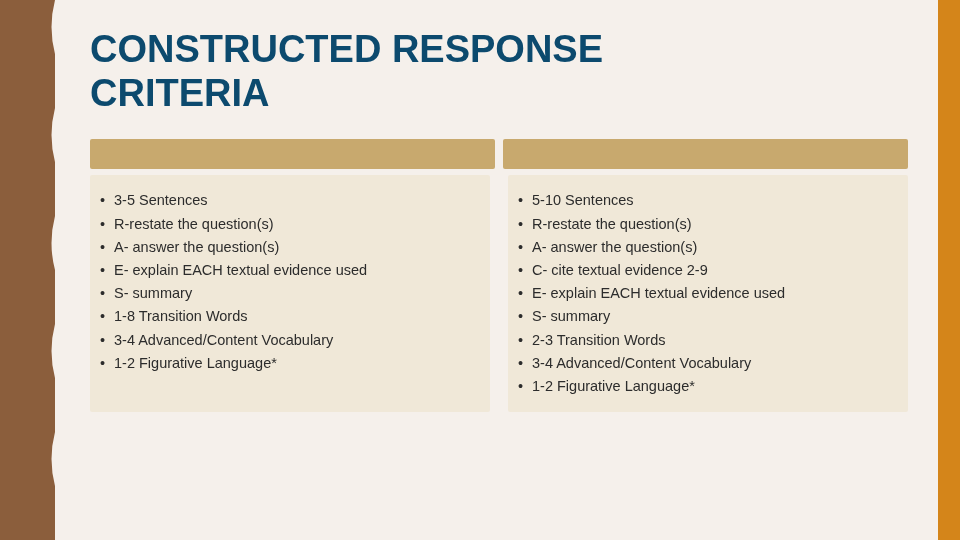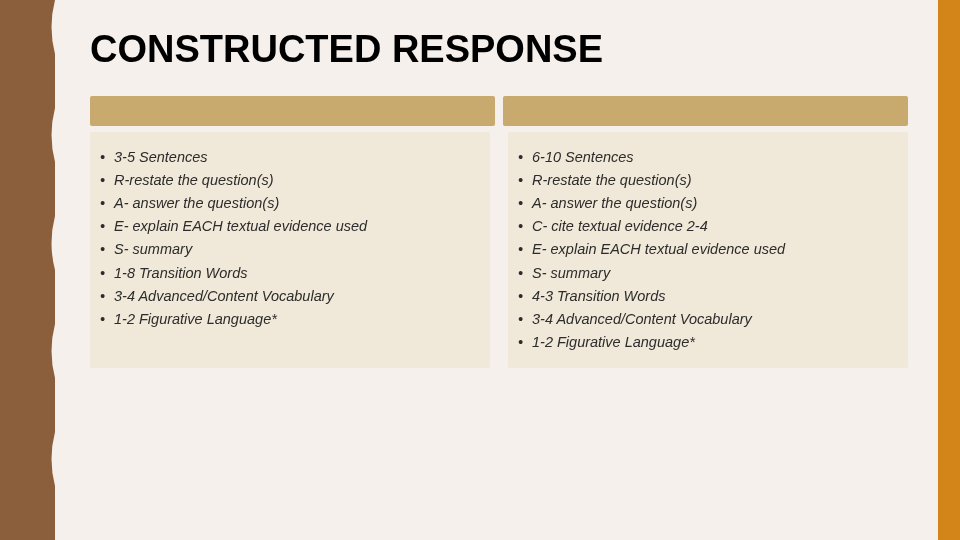--- a/index.html
+++ b/index.html
@@ -28,21 +28,21 @@
       left: 70px;
       right: 32px;
       top: 0;
       bottom: 0;
       padding: 28px 20px 20px 20px;
     }
 
     .page-title {
       font-size: 38px;
       font-weight: bold;
-      color: #000000;
+      color: #0c4a6e;
       line-height: 1.15;
       margin-bottom: 24px;
       text-transform: uppercase;
     }
 
     
     .table-header {
       display: grid;
       grid-template-columns: 1fr 1fr;
       gap: 8px;
@@ -53,21 +53,20 @@
       background: #C8A96E;
       height: 30px;
       border-radius: 2px;
     }
 
     
     .table-body {
       display: grid;
       grid-template-columns: 1fr 1fr;
       gap: 18px;
-      font-style: italic;
     }
 
     .content-cell {
       background: #f0e8d8;
       padding: 14px 16px 14px 10px;
       border-radius: 2px;
     }
 
     .content-cell ul {
       list-style: none;
@@ -108,20 +107,21 @@
 
     <path d="M55,0 Q48,27 55,54 Q62,81 55,108 Q48,135 55,162 Q62,189 55,216 Q48,243 55,270 Q62,297 55,324 Q48,351 55,378 Q62,405 55,432 Q48,459 55,486 Q62,513 55,540 L65,540 L65,0 Z" fill="#f5f0eb"></path>
   </svg>
 </div>
 
 <div class="right-border"></div>
 
 <div class="main-content">
   <div class="page-title">
     <span>CONSTRUCTED RESPONSE</span><br>
+    <span>CRITERIA</span>
   </div>
 
   <div class="table-header">
     <div class="header-cell"></div>
     <div class="header-cell"></div>
   </div>
 
   <div class="table-body">
     <div class="content-cell">
       <ul>
@@ -132,25 +132,25 @@
           <li>E- explain EACH textual evidence used</li>
           <li>S- summary</li>
           <li>1-8 Transition Words</li>
           <li>3-4 Advanced/Content Vocabulary</li>
           <li>1-2 Figurative Language*</li>
         </ul>
     </div>
     <div class="content-cell">
       <ul>
 
-      <li>6-10 Sentences</li>
+      <li>5-10 Sentences</li>
           <li>R-restate the question(s)</li>
           <li>A- answer the question(s)</li>
-          <li>C- cite textual evidence 2-4</li>
+          <li>C- cite textual evidence 2-9</li>
           <li>E- explain EACH textual evidence used</li>
           <li>S- summary</li>
-          <li>4-3 Transition Words</li>
+          <li>2-3 Transition Words</li>
           <li>3-4 Advanced/Content Vocabulary</li>
           <li>1-2 Figurative Language*</li>
         </ul>
     </div>
   </div>
 </div>
 
 </body></html>

